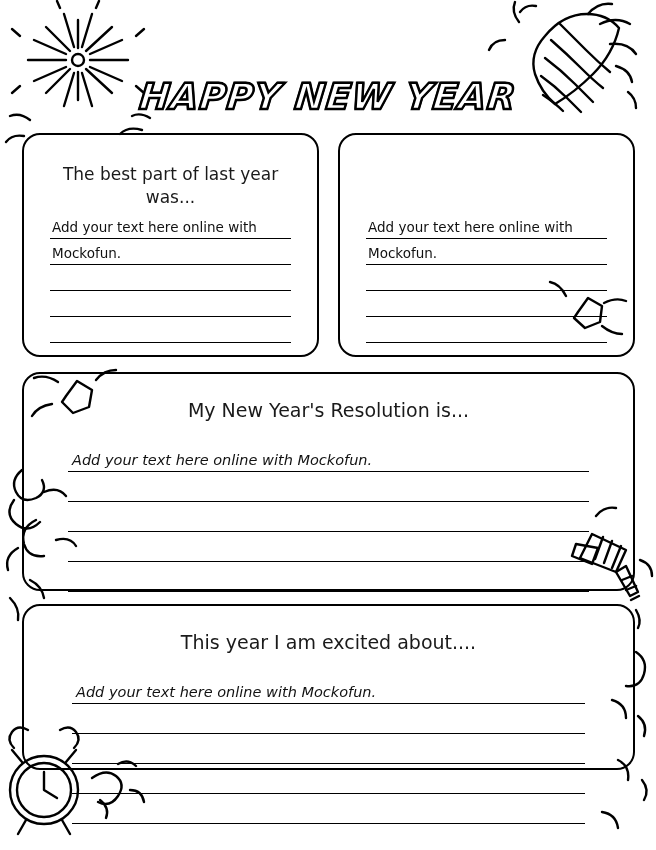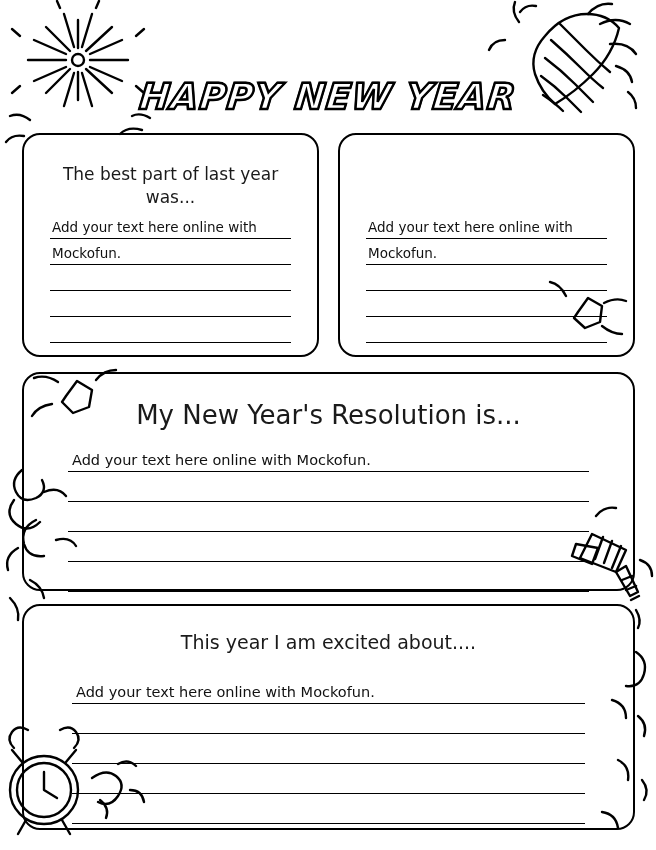--- a/index.html
+++ b/index.html
@@ -110,30 +110,30 @@
   
   #box1 { left: 22px; top: 133px; width: 297px; height: 224px; }
   #box1 .box-prompt { top: 28px; }
   #box1 .lines { top: 78px; padding: 0 26px; }
   
   #box2 { left: 338px; top: 133px; width: 297px; height: 224px; }
   #box2 .box-prompt { top: 22px; }
   #box2 .lines { top: 78px; padding: 0 26px; }
   
   #box3 { left: 22px; top: 372px; width: 613px; height: 219px; }
-  #box3 .box-prompt { top: 24px; font-size: 26px; }
+  #box3 .box-prompt { top: 24px; font-size: 19px; }
   #box3 .lines { top: 68px; padding: 0 44px; }
   #box3 .line-row { height: 30px; }
   
-  #box4 { left: 22px; top: 604px; width: 613px; height: 226px; }
+  #box4 { left: 22px; top: 604px; width: 613px; height: 166px; }
   #box4 .box-prompt { top: 24px; font-size: 19px; }
   #box4 .lines { top: 68px; padding: 0 48px; }
   #box4 .line-row { height: 30px; }
 
-  #box3 .line-text, #box4 .line-text { font-size: 14.5px; left: 4px; }
+  #box3 .line-text, #box4 .line-text { font-size: 14.5px; left: 4px; font-style: italic; }
 </style>
 </head>
 <body>
 
 <div class="page">
 
   <svg class="decor" viewBox="0 0 656 850" xmlns="http://www.w3.org/2000/svg" fill="none" stroke="#000" stroke-width="2.4" stroke-linecap="round" stroke-linejoin="round">
 
     <g>
       <circle cx="78" cy="60" r="6"></circle>

